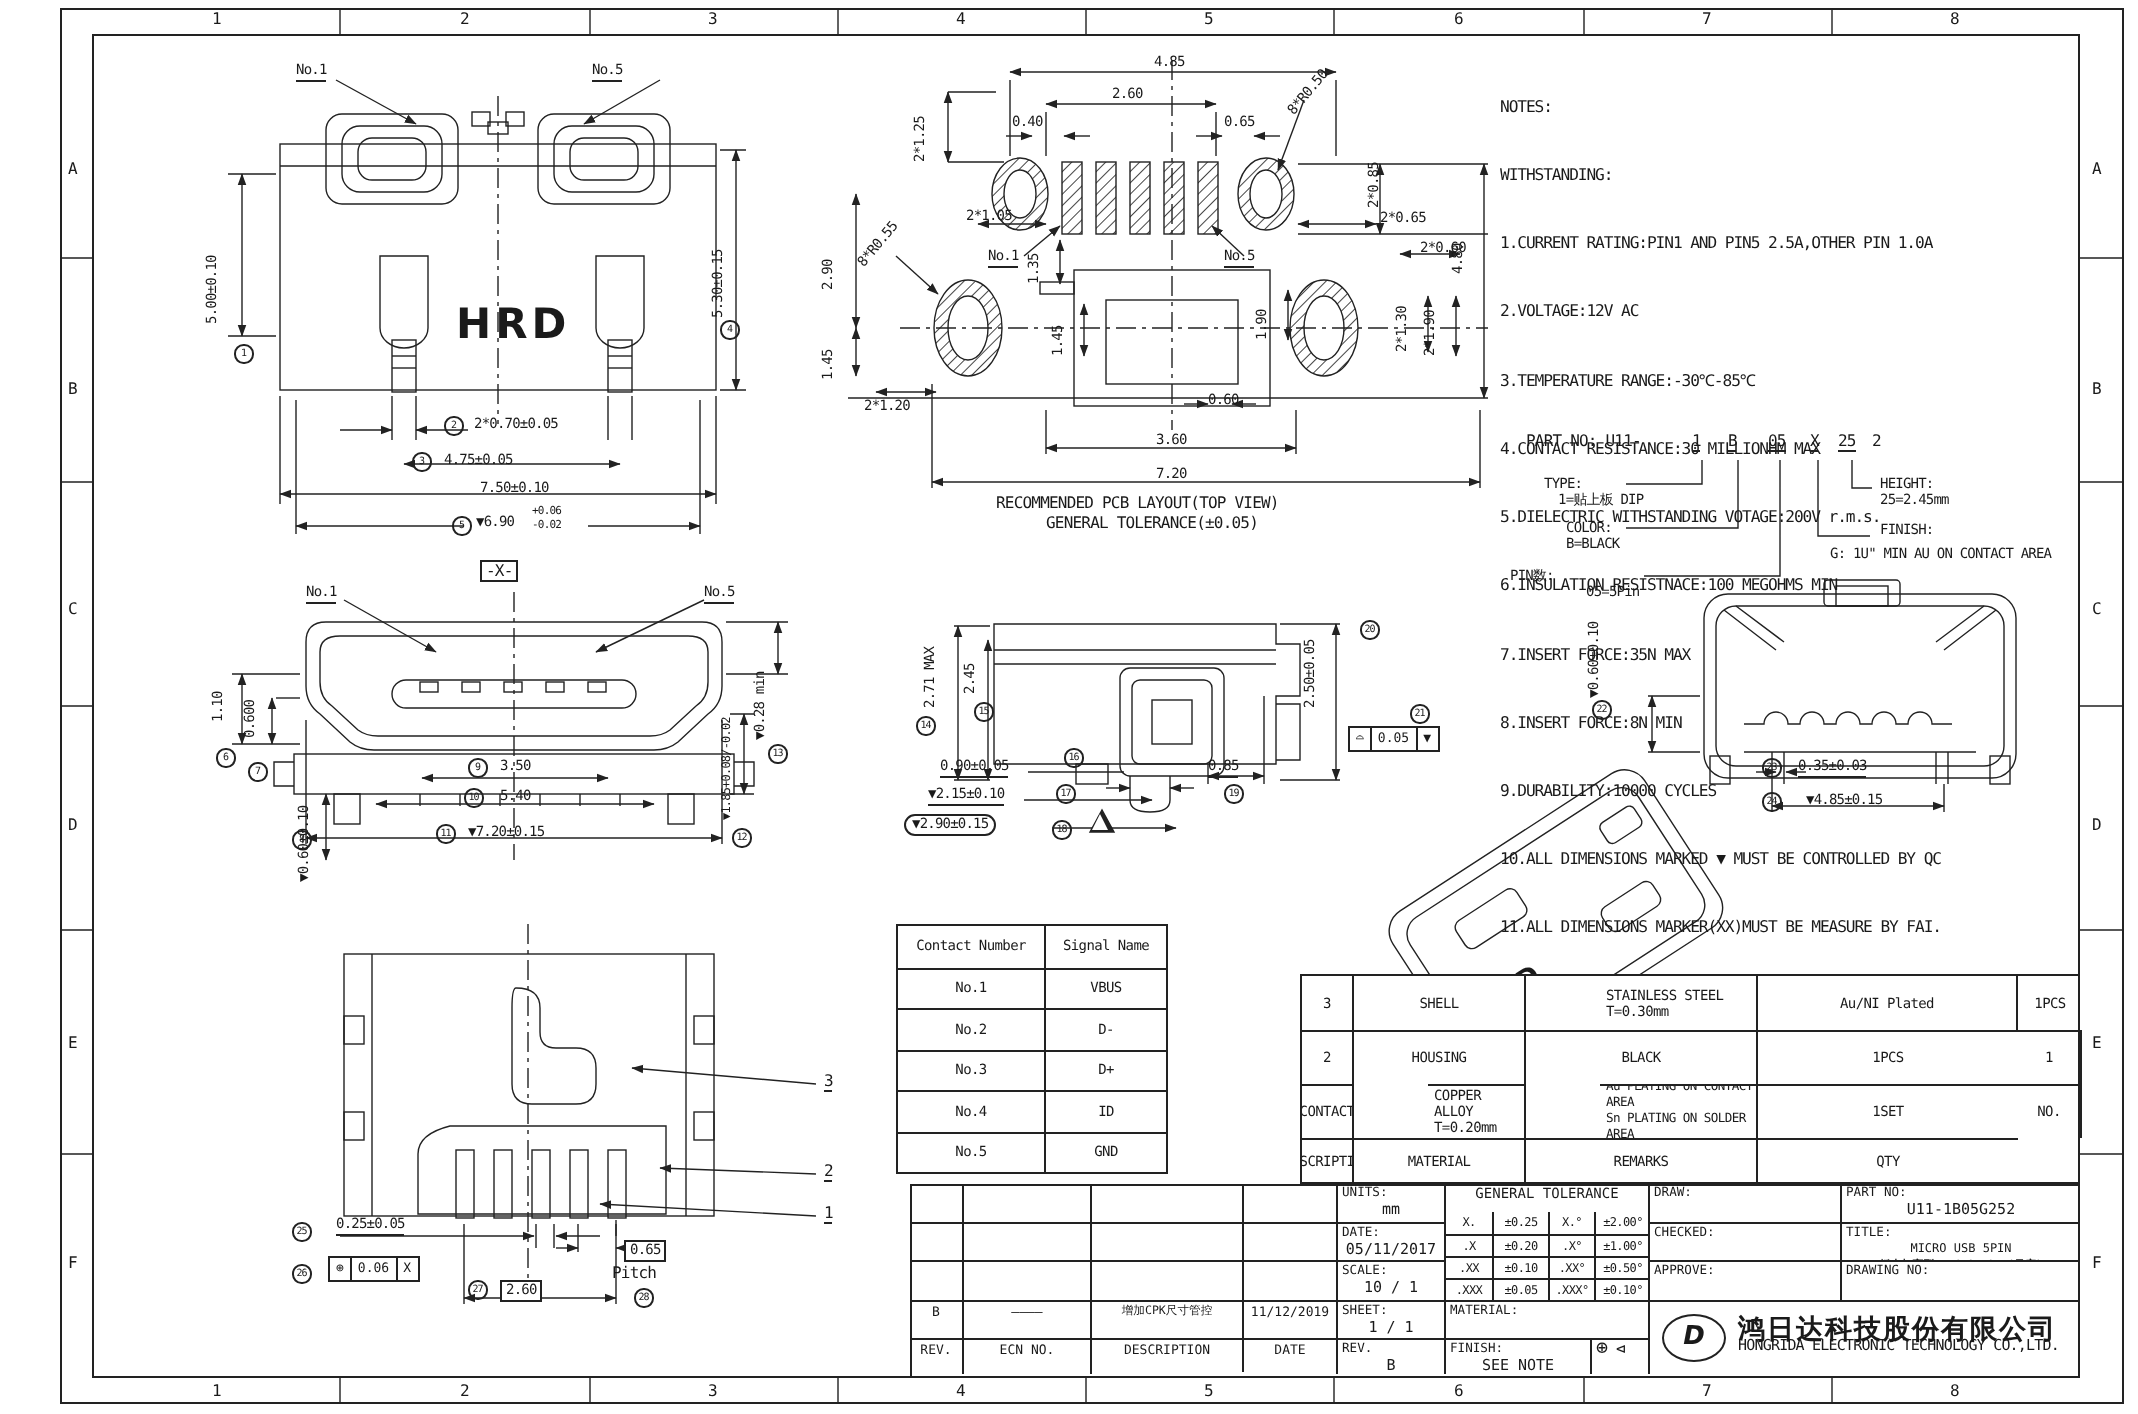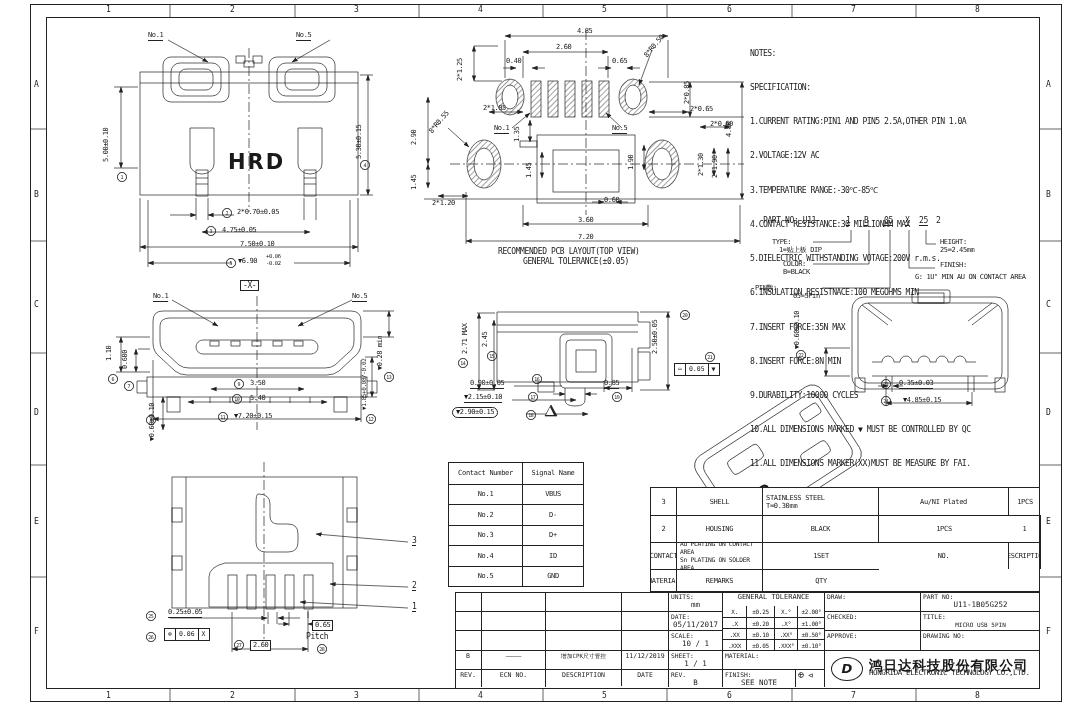--- a/index.html
+++ b/index.html
@@ -21,21 +21,21 @@
   .fcf span{padding:0 3px;border-right:0.9px solid #222;}
   .fcf span:last-child{border-right:none;}
   .logo-hrd{position:absolute;font-size:21px;letter-spacing:2px;font-family:"DejaVu Sans",sans-serif;font-weight:bold;}
   
   .grid{position:absolute;display:grid;box-sizing:border-box;border:1.2px solid #222;background:#fff;}
   .grid>div{box-sizing:border-box;border-right:0.9px solid #222;border-top:0.9px solid #222;
             display:flex;align-items:center;justify-content:center;text-align:center;
             font-size:7px;letter-spacing:-0.3px;overflow:hidden;}
   .grid>div.r0{border-top:none;}
   .grid>div.c-last{border-right:none;}
-  .grid .two{flex-direction:column;line-height:8px;align-items:flex-start;padding-left:3px;text-align:left;}
+  .grid .two{flex-direction:column;line-height:8px;align-items:flex-start;padding-left:3px;text-align:left;margin-left:37px;}
   .cell{position:absolute;box-sizing:border-box;border-left:0.9px solid #222;border-top:0.9px solid #222;
         font-size:6.5px;padding:1px 2px;overflow:hidden;line-height:8px;}
   .cell .big{font-size:7.5px;display:block;text-align:center;}
   .tb-label{display:block;font-size:6.3px;}
   .company-cn{font-family:"DejaVu Sans",sans-serif;font-weight:bold;font-size:13.5px;letter-spacing:1px;}
   .company-en{font-size:7.5px;letter-spacing:-0.4px;}
   .tri{position:absolute;width:0;height:0;border-left:6px solid transparent;border-right:6px solid transparent;
        border-bottom:11px solid #222;}
   .tri-in{position:absolute;width:0;height:0;border-left:4.6px solid transparent;border-right:4.6px solid transparent;
        border-bottom:8.6px solid #fff;left:-4.6px;top:1.8px;}
@@ -292,21 +292,21 @@
       <path d="M289,612 v14 M308,610 v8"></path>
       <line x1="278" y1="624" x2="289" y2="624" marker-end="url(#a)"></line>
       <line x1="319" y1="624" x2="308" y2="624" marker-end="url(#a)"></line>
 
       <path d="M851,230 v12 h-38 M869,230 v34 h-56 M890,230 v58 h-68 M909,230 v38 h26 M926,230 v14 h10"></path>
     </g>
   </svg>
 
   <div class="notes">
     <span>NOTES:</span>
-    <span>SPECIFICATION:</span>
+    <span>WITHSTANDING:</span>
     <span>1.CURRENT RATING:PIN1 AND PIN5 2.5A,OTHER PIN 1.0A</span>
     <span>2.VOLTAGE:12V AC</span>
     <span>3.TEMPERATURE RANGE:-30℃-85℃</span>
     <span>4.CONTACT RESISTANCE:30 MILLIONHM MAX</span>
     <span>5.DIELECTRIC WITHSTANDING VOTAGE:200V r.m.s.</span>
     <span>6.INSULATION RESISTNACE:100 MEGOHMS MIN</span>
     <span>7.INSERT FORCE:35N MAX</span>
     <span>8.INSERT FORCE:8N MIN</span>
     <span>9.DURABILITY:10000 CYCLES</span>
     <span>10.ALL DIMENSIONS MARKED ▼ MUST BE CONTROLLED BY QC</span>
@@ -469,20 +469,24 @@
       <span>T=0.30mm</span>
     </div>
     <div class="r0">Au/NI Plated</div>
     <div class="r0 c-last">1PCS</div>
     <div>2</div>
     <div>HOUSING</div>
     <div>BLACK</div>
     <div class="c-last">1PCS</div>
     <div>1</div>
     <div>CONTACT</div>
+    <div class="two">
+      <span>COPPER ALLOY</span>
+      <span>T=0.20mm</span>
+    </div>
     <div class="two" style="font-size:6.3px;">
       <span>Au PLATING ON CONTACT AREA</span>
       <span>Sn PLATING ON SOLDER AREA</span>
     </div>
     <div class="c-last">1SET</div>
     <div>NO.</div>
     <div>DESCRIPTION</div>
     <div>MATERIAL</div>
     <div>REMARKS</div>
     <div class="c-last">QTY</div>

